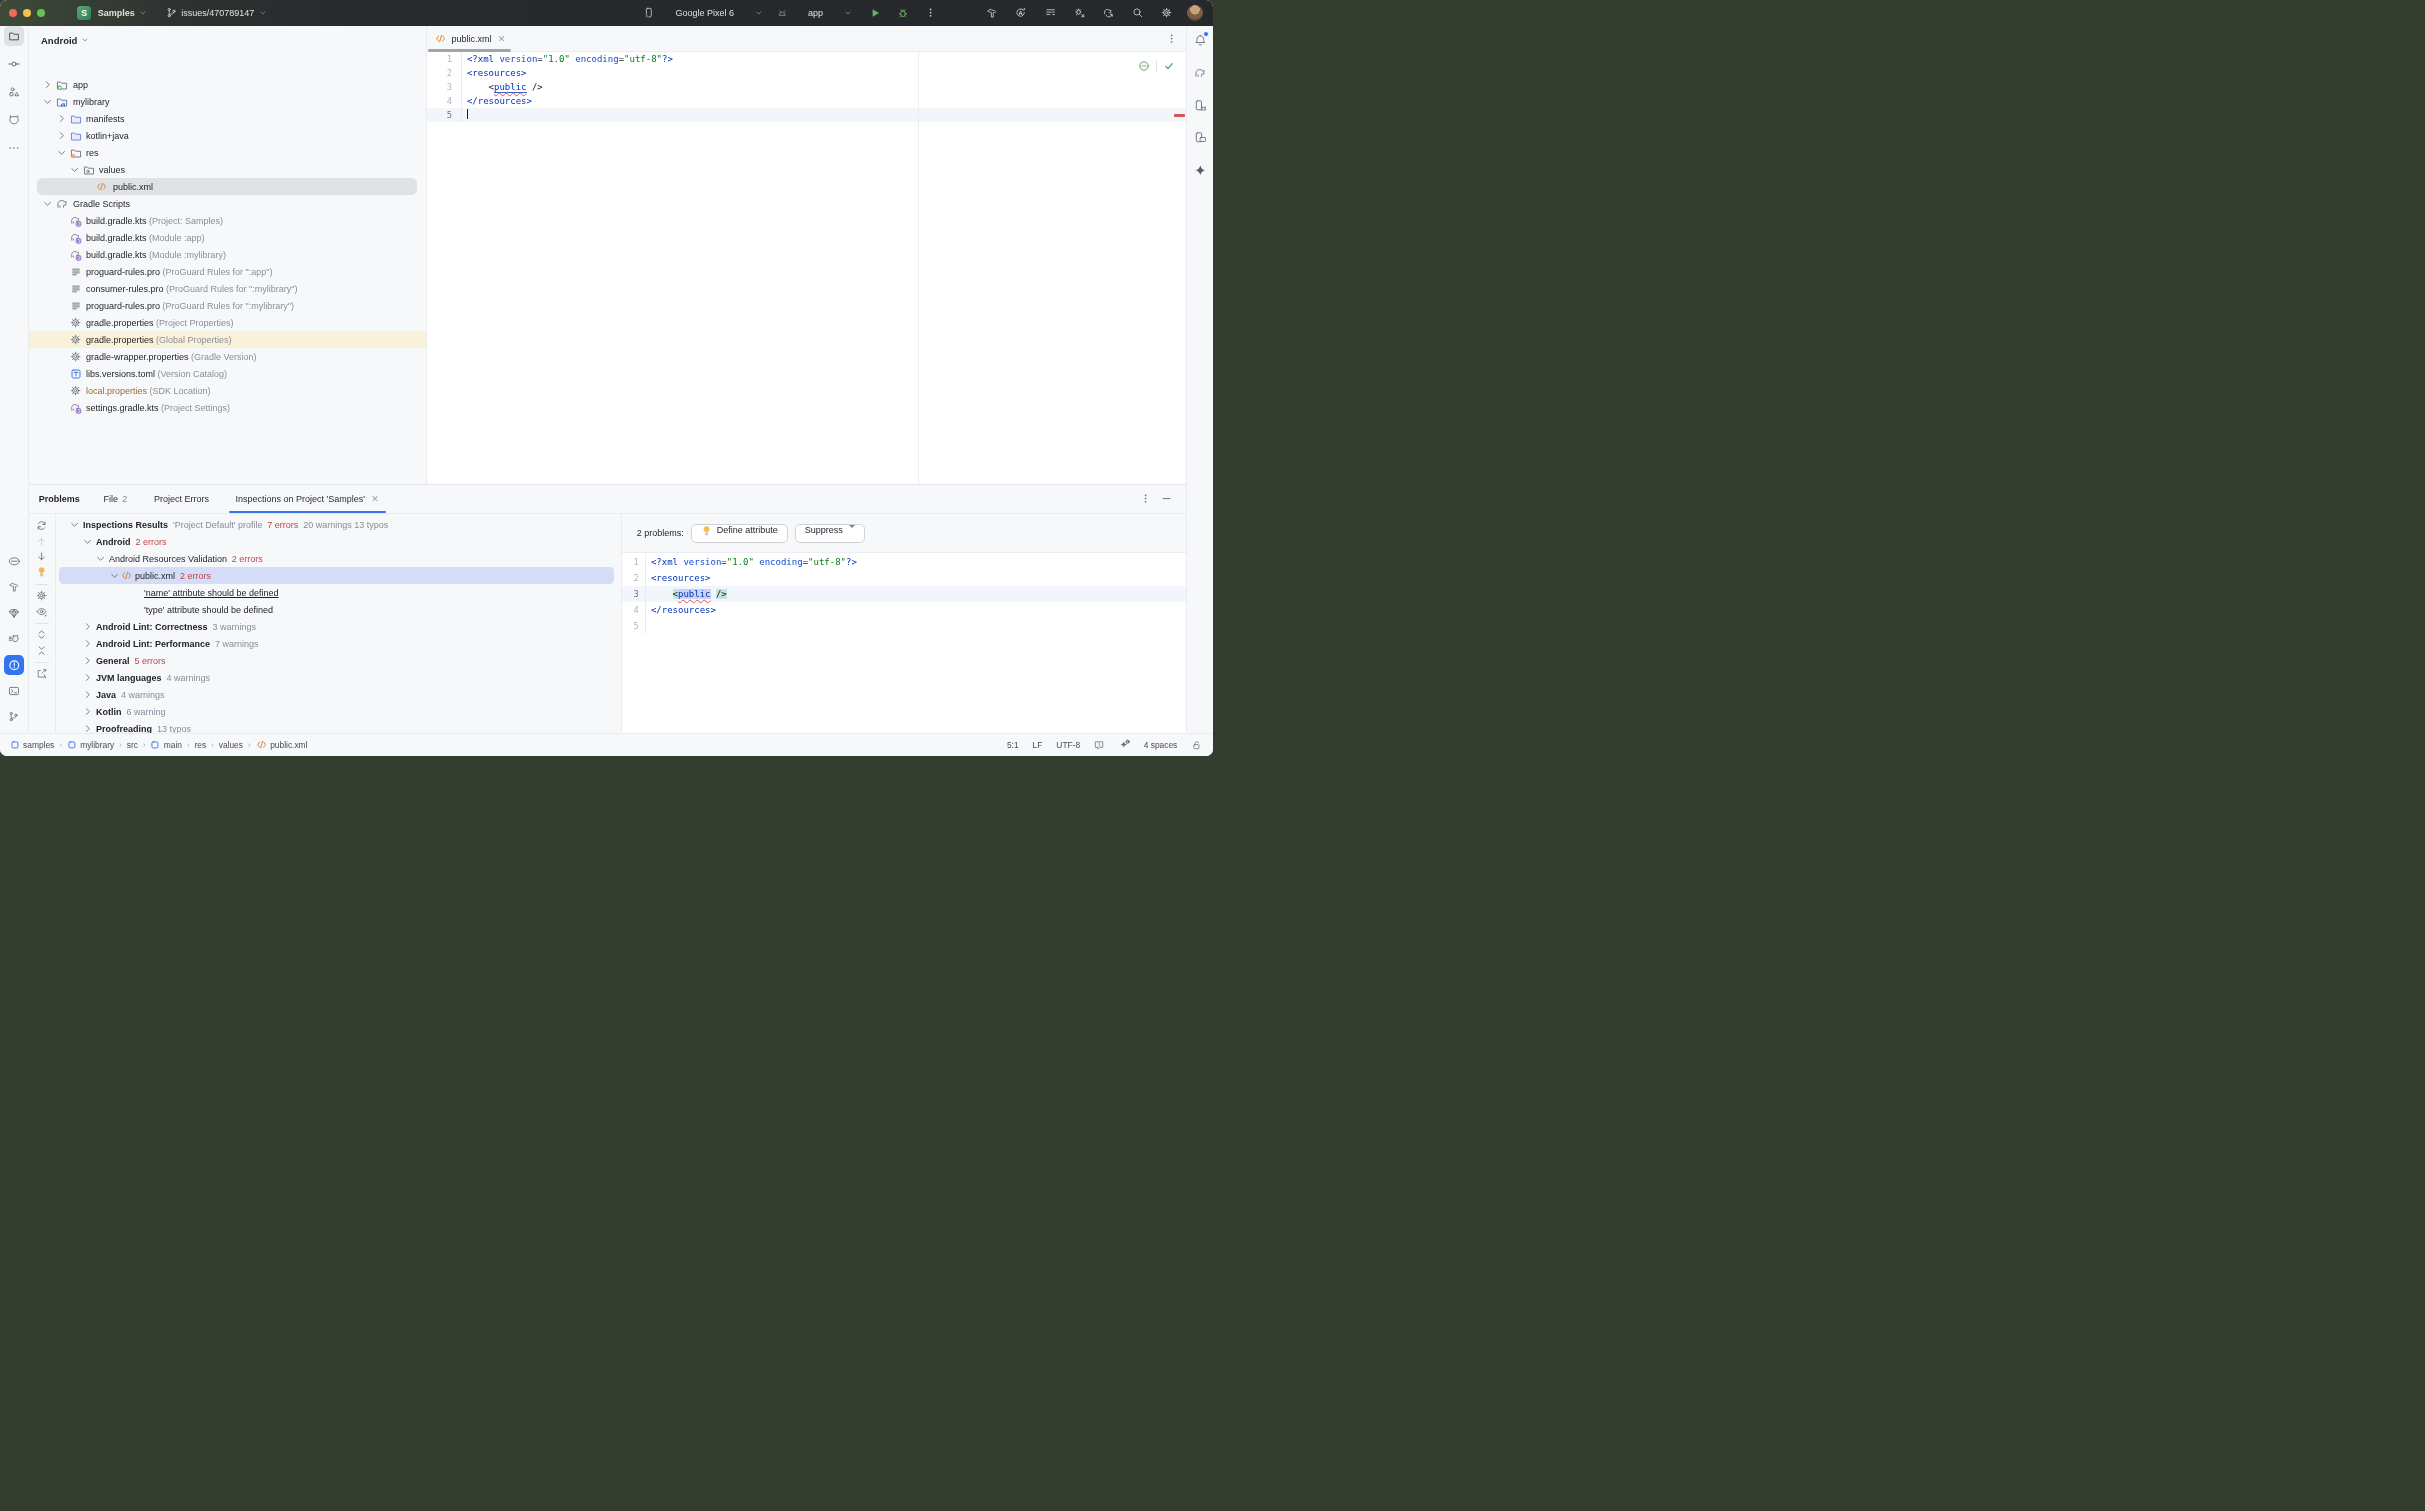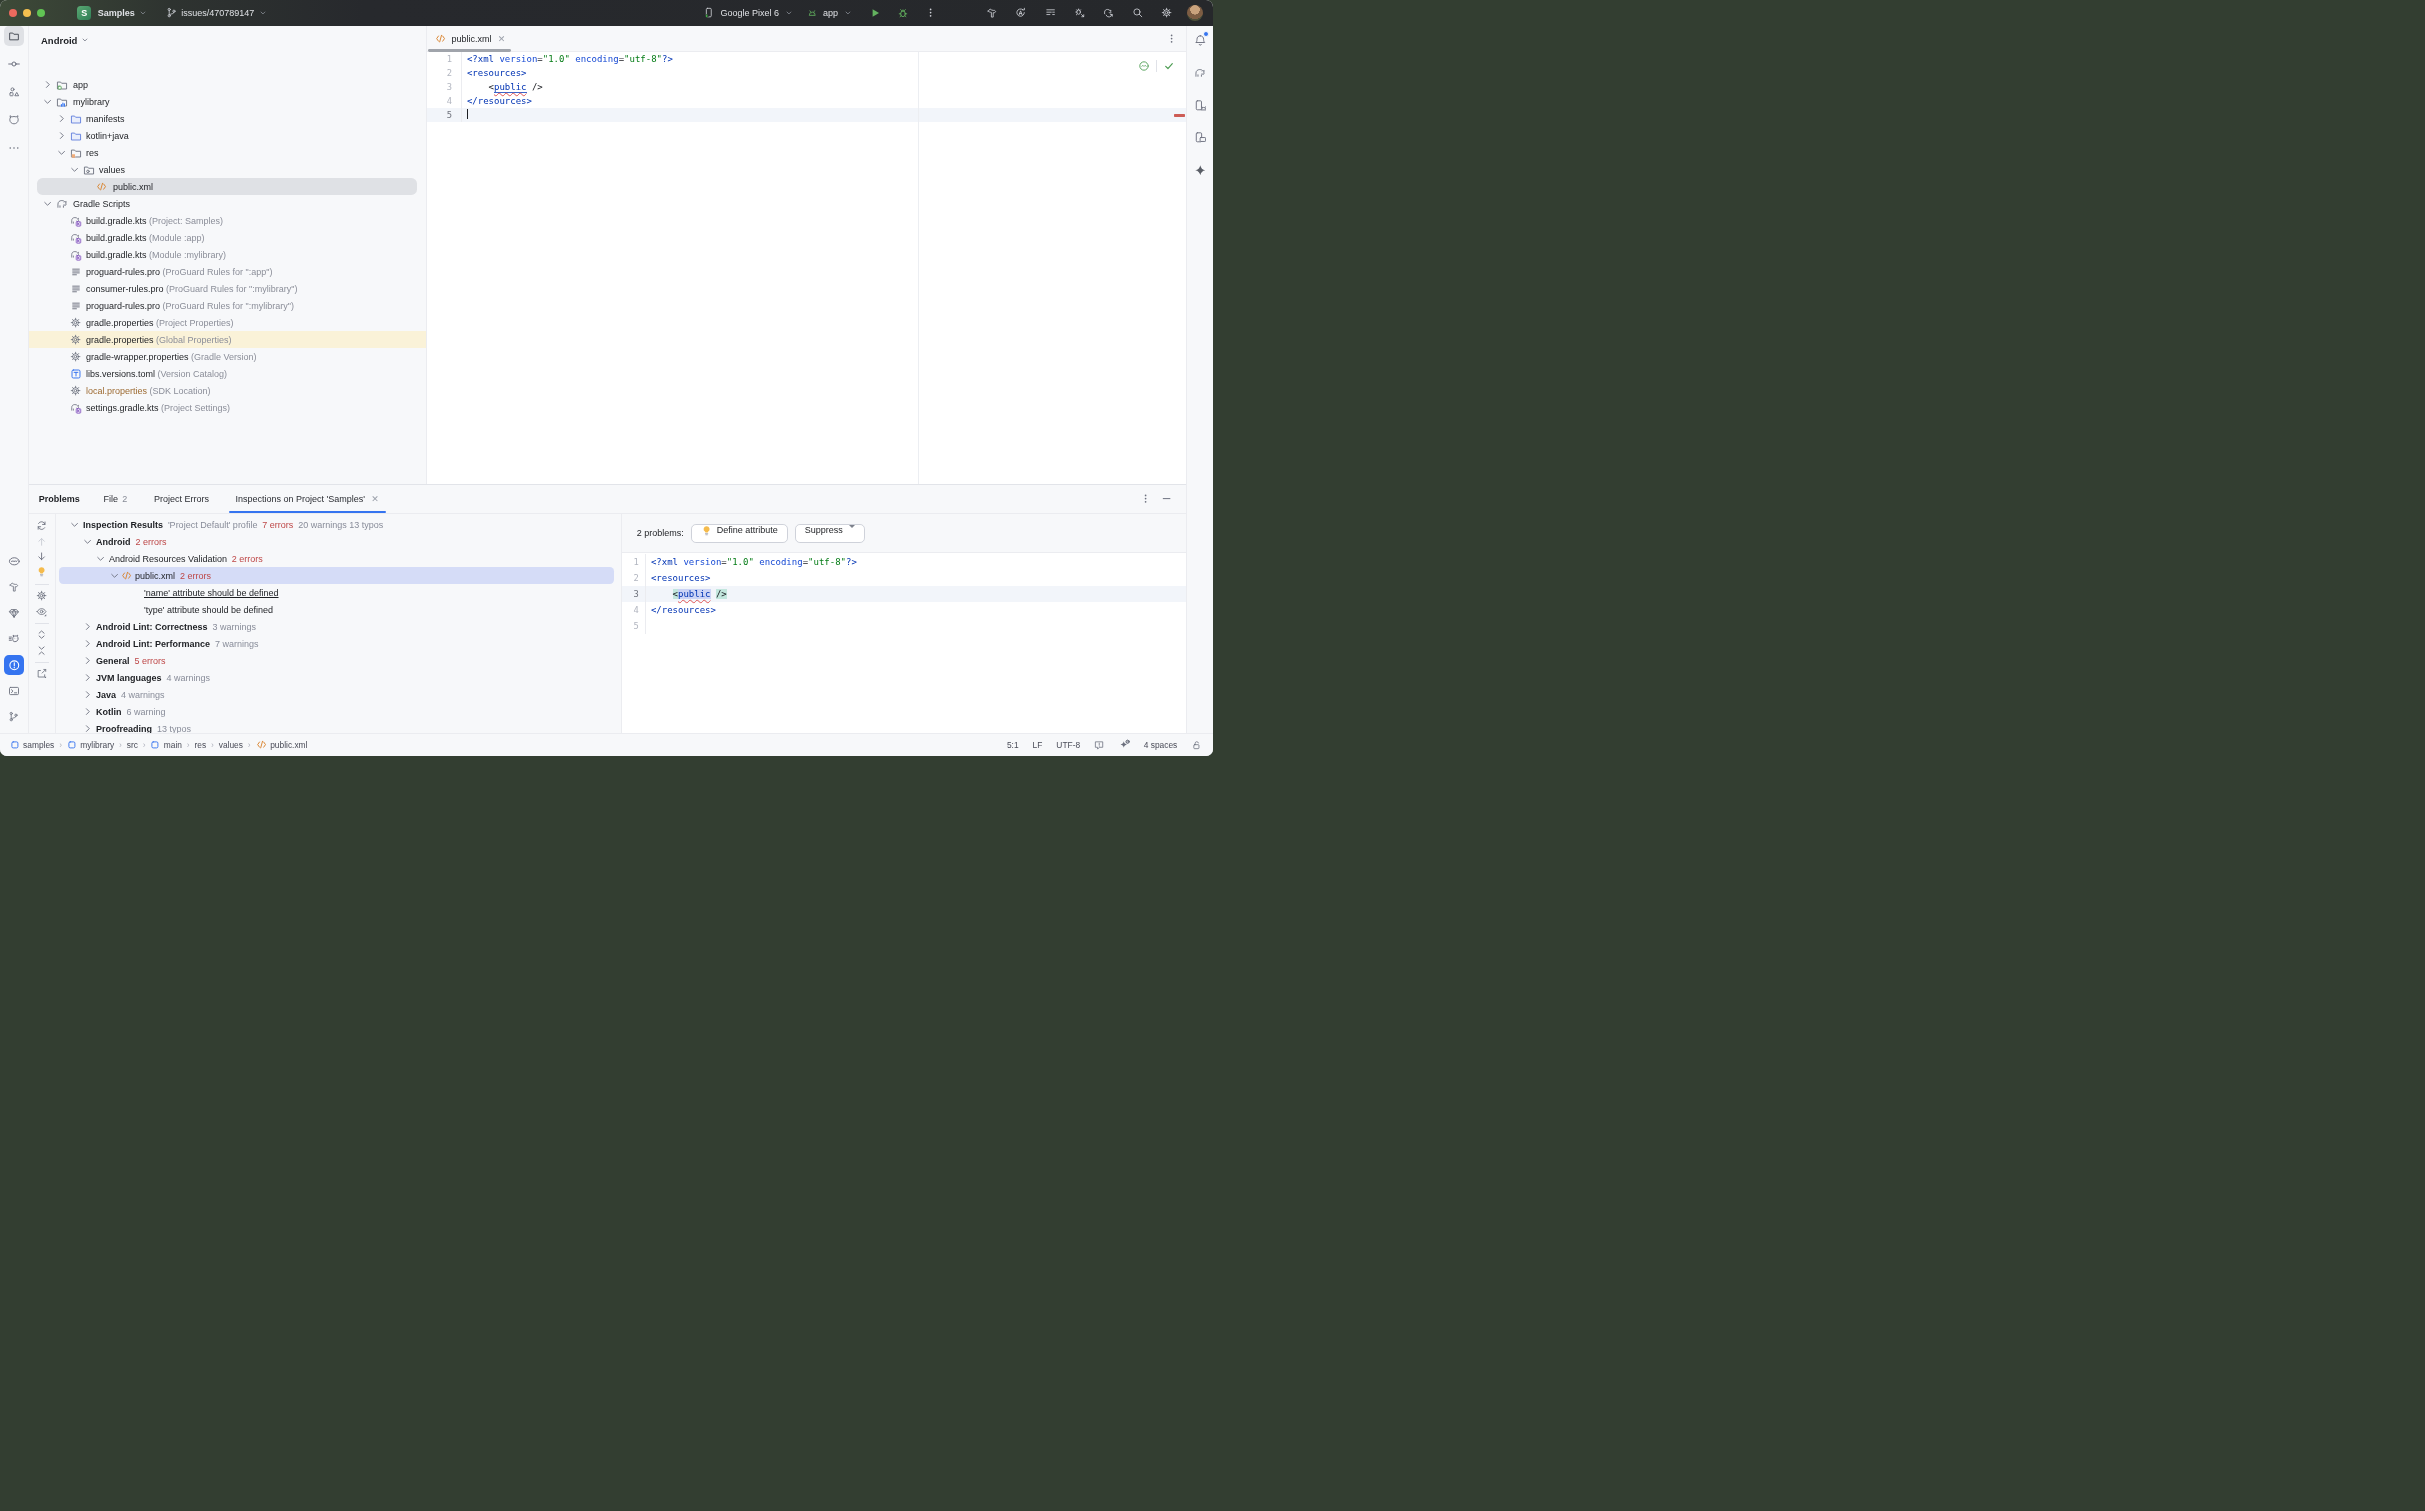--- a/index.html
+++ b/index.html
@@ -18,21 +18,21 @@
         background:linear-gradient(90deg,#3d4a38 0%,#2e3330 14%,#27292d 30%,#26282b 100%);
         display:flex;align-items:center;color:#dfe1e5;}
   .lights{display:flex;gap:5.6px;margin-left:9px;}
   .lights span{width:8.4px;height:8.4px;border-radius:50%;}
   .chip{width:14px;height:14px;border-radius:3.5px;margin-left:32px;
         background:linear-gradient(140deg,#5aa973,#2f7d55);color:#fff;font-weight:700;
         font-size:9px;display:flex;align-items:center;justify-content:center;}
   .tb-item{display:flex;align-items:center;gap:4.2px;margin-left:6.3px;cursor:default;}
   .tb-label{font-weight:600;}
   .tb-right{margin-left:auto;display:flex;align-items:center;gap:12.6px;margin-right:9.8px;}
-  .tb-right .grp{display:flex;align-items:center;gap:6px;}
+  .tb-right .grp{display:flex;align-items:center;gap:21px;}
   .tb-ic{width:18px;height:18px;display:flex;align-items:center;justify-content:center;border-radius:3.5px;}
   .avatar{width:16px;height:16px;border-radius:50%;
           background:radial-gradient(circle at 50% 30%,#c9a27c 0 34%,#7d5d43 35% 66%,#4c4f38 67%);}
   
   .stripe{position:absolute;top:26px;bottom:23px;background:var(--panel);display:flex;
           flex-direction:column;align-items:center;}
   .stripe-l{left:0;width:29px;border-right:0.7px solid var(--bd);}
   .stripe-r{right:0;width:27px;border-left:0.7px solid var(--bd);}
   .st-it{width:19.7px;height:19.7px;border-radius:4.9px;display:flex;align-items:center;
          justify-content:center;margin-bottom:8.4px;position:relative;flex:none;}
@@ -778,21 +778,21 @@
           </div>
         </div>
       <div class="p-tree" id="probTree">
           <div class="trow">
             <span class="hl"></span>
             <span class="chev" style="left:12.6px">
               <svg width="11.2" height="11.2" viewBox="0 0 16 16" fill="none" stroke="#6c707e" stroke-width="1.3" stroke-linecap="round" stroke-linejoin="round">
                 <path d="M3.9 6.3 8 10.4l4.1-4.1"></path>
               </svg>
             </span>
-            <span style="position:absolute;left:27px;top:2.8px;line-height:12px;"><span class="sg b">Inspection Results</span><span class="sg g">'Project Default' profile</span><span class="sg r">7 errors</span><span class="sg g">20 warnings 13 typos</span></span>
+            <span style="position:absolute;left:27px;top:2.8px;line-height:12px;"><span class="sg b">Inspections Results</span><span class="sg g">'Project Default' profile</span><span class="sg r">7 errors</span><span class="sg g">20 warnings 13 typos</span></span>
           </div>
           <div class="trow">
             <span class="hl"></span>
             <span class="chev" style="left:26px">
               <svg width="11.2" height="11.2" viewBox="0 0 16 16" fill="none" stroke="#6c707e" stroke-width="1.3" stroke-linecap="round" stroke-linejoin="round">
                 <path d="M3.9 6.3 8 10.4l4.1-4.1"></path>
               </svg>
             </span>
             <span style="position:absolute;left:40px;top:2.8px;line-height:12px;"><span class="sg b">Android</span><span class="sg r">2 errors</span></span>
           </div>

